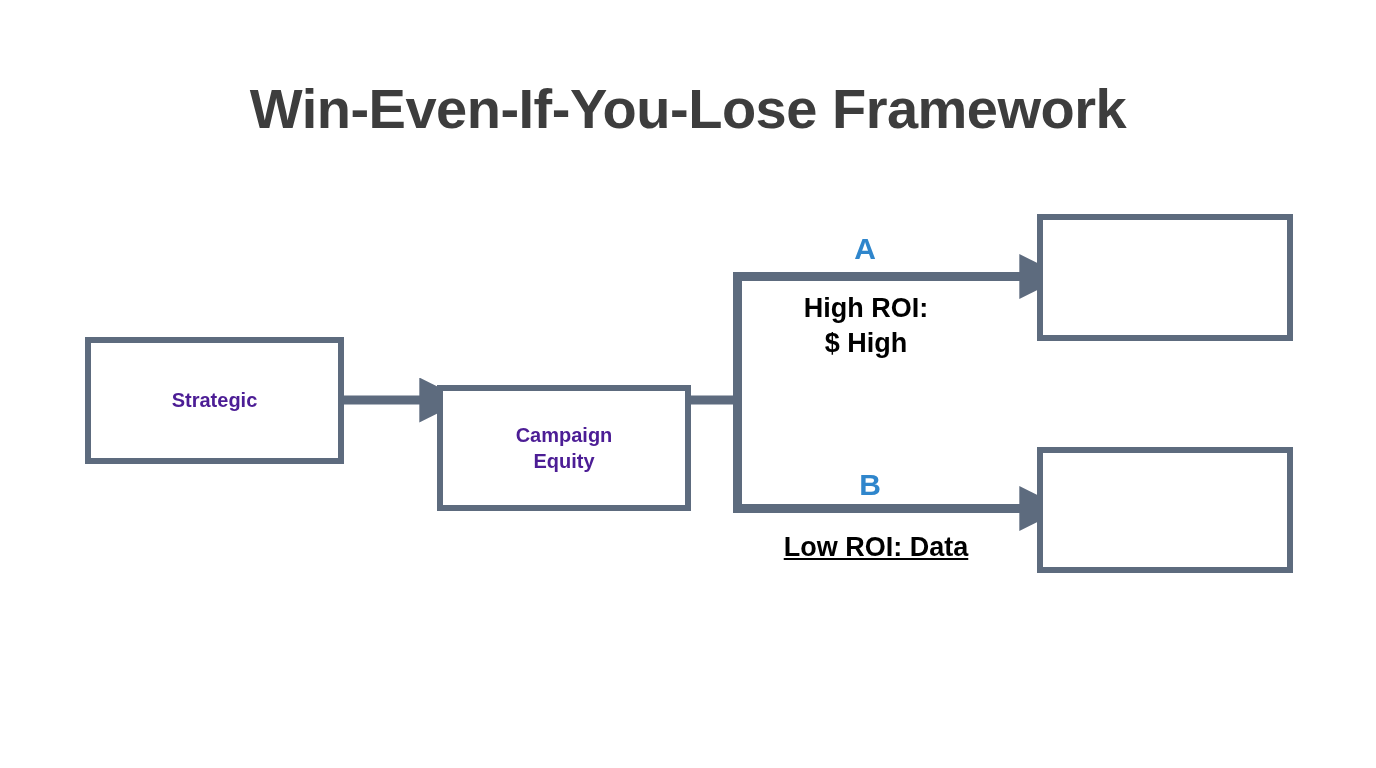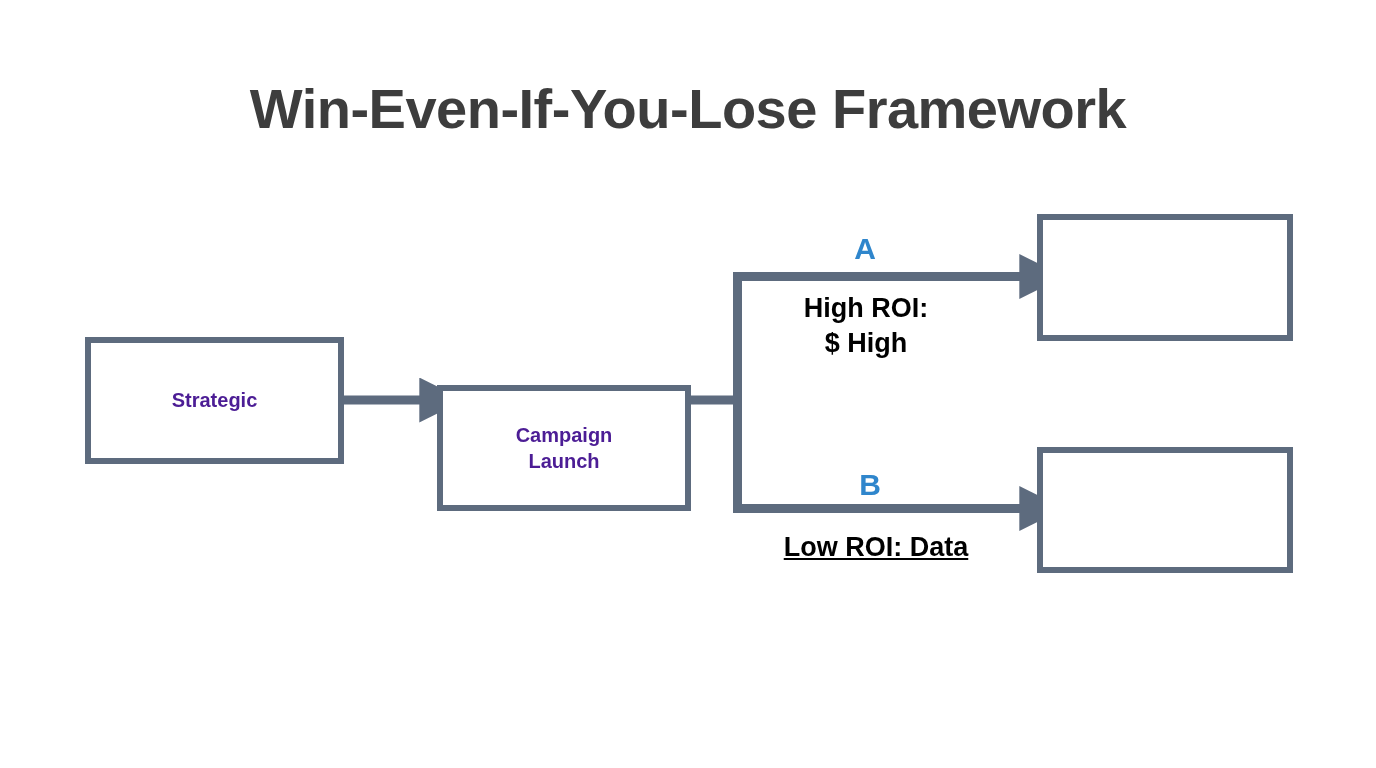--- a/index.html
+++ b/index.html
@@ -113,21 +113,21 @@
 
     <div class="abs node-box node-box-1">
       <div class="node-label">
         <div>Strategic</div>
       </div>
     </div>
 
     <div class="abs node-box node-box-2">
       <div class="node-label">
         <div>Campaign</div>
-        <div>Launch</div>
+        <div>Equity</div>
       </div>
     </div>
 
     <div class="abs node-box node-box-3">
       <div class="node-label"></div>
     </div>
 
     <div class="abs node-box node-box-4">
       <div class="node-label"></div>
     </div>

